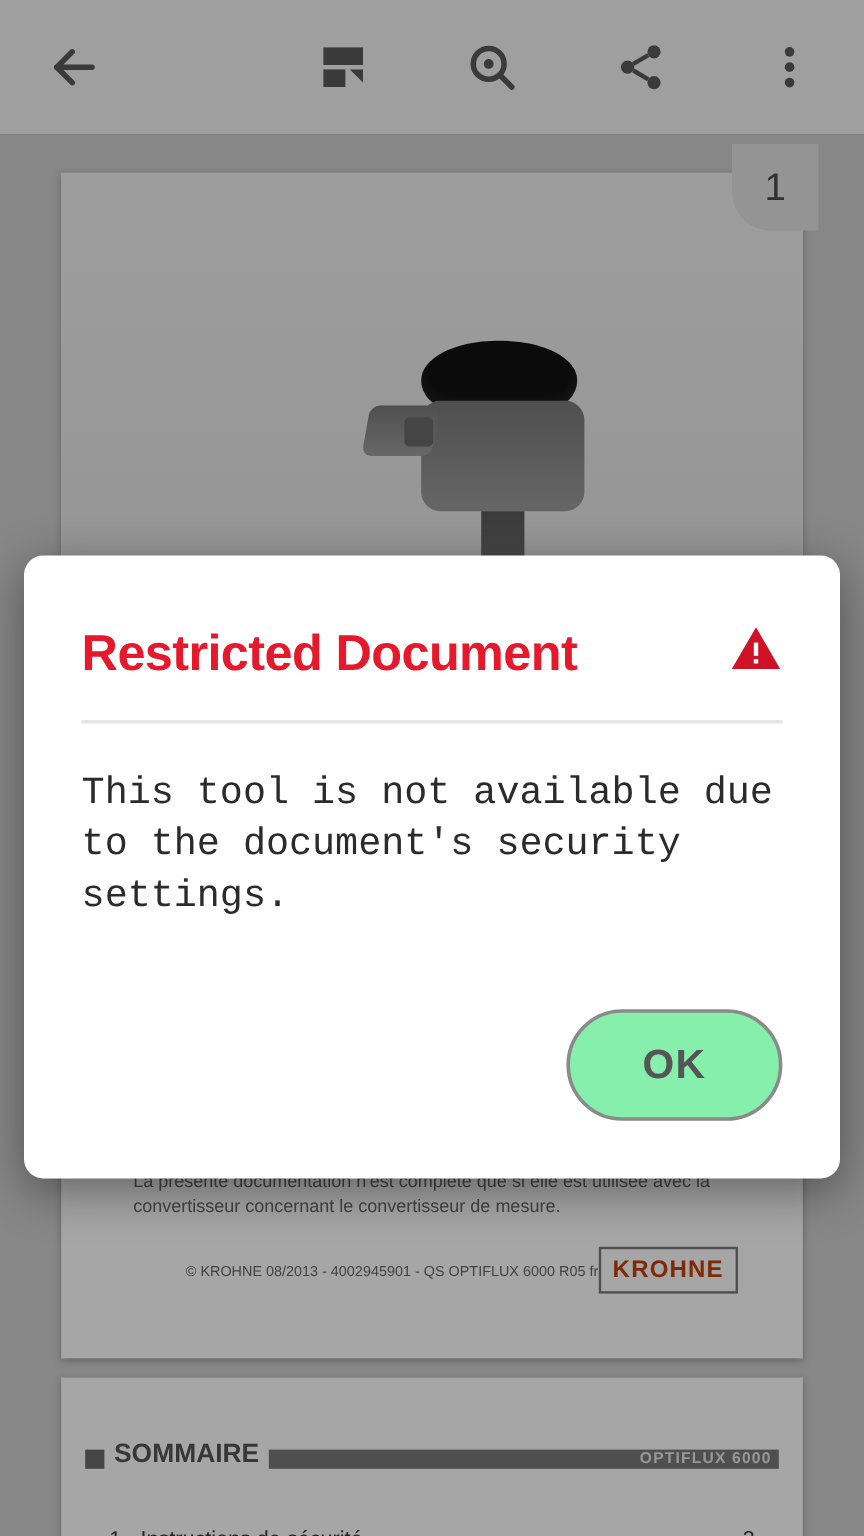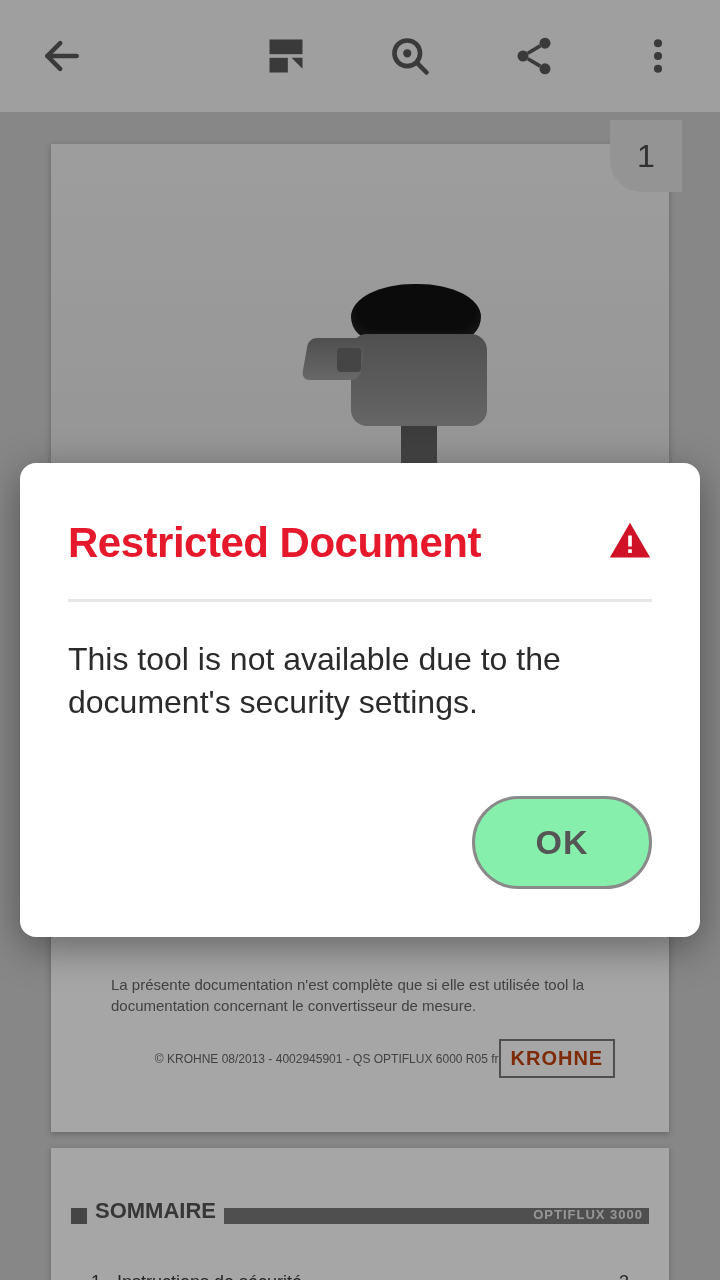--- a/index.html
+++ b/index.html
@@ -41,21 +41,21 @@
   .sommaire-row .bar-right-label { position: absolute; right: 6px; top: -1px; font-size: 13px; color: #e8e8e8; letter-spacing: 1px; font-weight: 600; }
   .toc-row { margin-top: 48px; display: flex; padding: 0 20px; font-size: 18px; color: #3a3a3a; }
   .toc-row .num { width: 26px; }
   .toc-row .title { flex: 1; }
 
   
   .dialog { position: absolute; z-index: 3; left: 20px; right: 20px; top: 416px; background: #ffffff; border-radius: 16px; padding: 56px 48px 48px; box-shadow: 0 10px 40px rgba(0,0,0,0.4); margin-top: 47px; }
   .dialog-head { display: flex; align-items: center; justify-content: space-between; border-bottom: 3px solid #e6e6e6; padding-bottom: 32px; margin-bottom: 36px; }
   .dialog-title { font-size: 42px; font-weight: 600; color: #e6192c; letter-spacing: -0.5px; }
   .warn-icon { color: #d01227; }
-  .dialog-body { font-size: 32px; color: #2b2b2b; line-height: 1.35; font-weight: 500; }
+  .dialog-body { font-size: 32px; color: #2b2b2b; line-height: 1.35; font-weight: 500; font-family: Liberation Mono, monospace; }
   .dialog-actions { display: flex; justify-content: flex-end; margin-top: 72px; }
   .ok-btn { min-width: 180px; padding: 24px 54px; font-size: 34px; font-weight: 700; color: #555; background: #86efac; border: 3px solid #8a8a8a; border-radius: 48px; letter-spacing: 1px; }
 </style>
 </head>
 <body>
 
 <div class="root">
 
   <div class="toolbar">
     <div class="icon-btn">
@@ -106,33 +106,33 @@
     <div class="page1">
       <div class="product-area">
         <div class="product">
           <div class="side-cone"></div>
           <div class="nut1"></div>
           <div class="cap"></div>
           <div class="neck"></div>
           <div class="stem"></div>
         </div>
       </div>
-      <div class="doc-note">La présente documentation n'est complète que si elle est utilisée tool la documentation concernant le convertisseur de mesure.</div>
+      <div class="doc-note">La présente documentation n'est complète que si elle est utilisée avec la convertisseur concernant le convertisseur de mesure.</div>
       <div class="footer-row">
         <div class="copyright">© KROHNE 08/2013 - 4002945901 - QS OPTIFLUX 6000 R05 fr</div>
         <div class="brand-box">KROHNE</div>
       </div>
     </div>
 
     <div class="page2-peek">
       <div class="sommaire-row">
         <span class="bar-left"></span>
         <span>SOMMAIRE</span>
         <span class="bar-right">
-            <span class="bar-right-label">OPTIFLUX 3000</span>
+            <span class="bar-right-label">OPTIFLUX 6000</span>
           </span>
       </div>
       <div class="toc-row">
         <span class="num">1</span>
         <span class="title">Instructions de sécurité</span>
         <span class="pg">3</span>
       </div>
     </div>
   </div>
 

